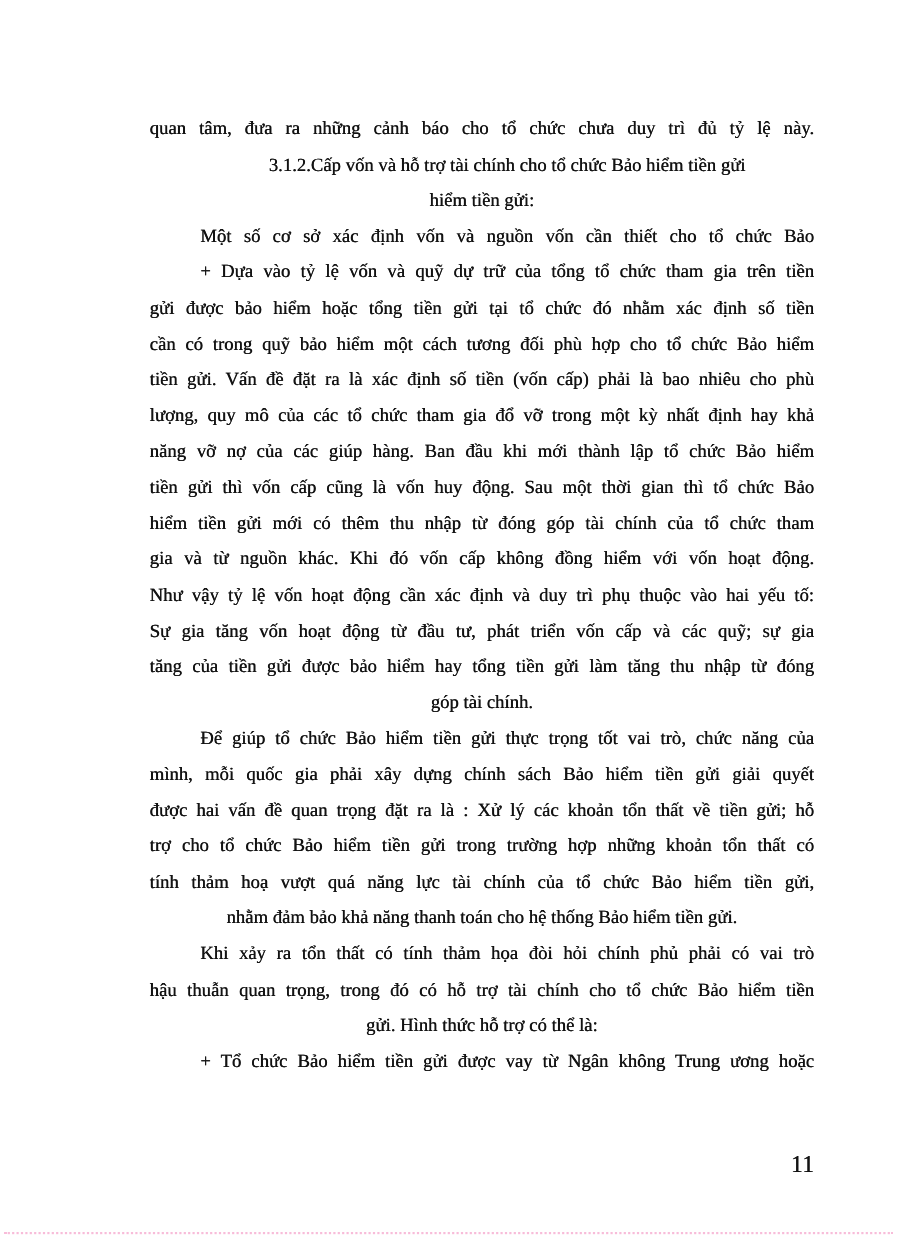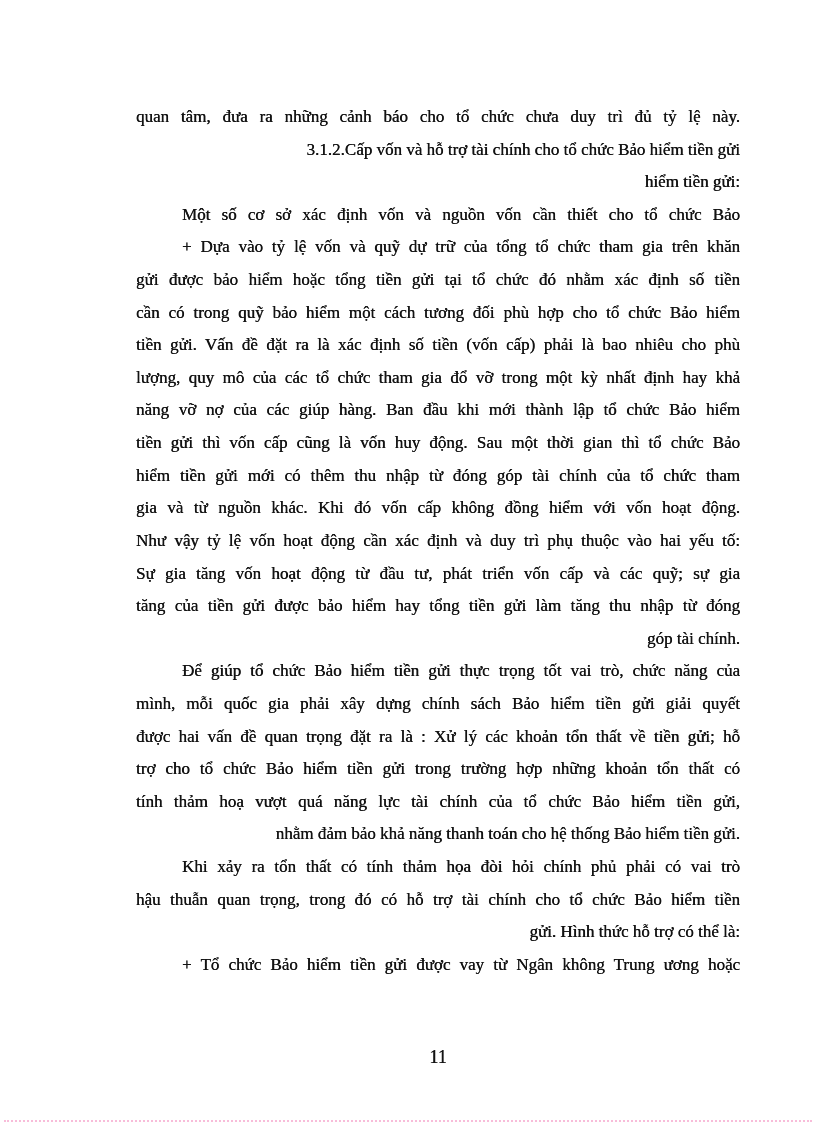--- a/index.html
+++ b/index.html
@@ -17,38 +17,38 @@
     left: 136px;
     top: 101px;
     width: 604px;
   }
   .line {
     height: 32.62px;
     line-height: 32.62px;
     font-size: 17px;
     white-space: normal;
     overflow: hidden;
-    text-align: right;
+    text-align: center;
     
     text-shadow: 0.3px 0 0 currentColor;
   }
   .line.fill {
     text-align: justify;
     text-align-last: justify;
   }
   .line.indent {
     text-indent: 46px;
   }
   .footer {
     position: absolute;
     left: 136px;
     top: 1041px;
     width: 604px;
-    text-align: center;
-    font-size: 18px;
+    text-align: right;
+    font-size: 22px;
     line-height: 33px;
     text-shadow: 0.3px 0 0 currentColor;
   }
   .dotted-line {
     position: absolute;
     left: 4px;
     right: 4px;
     bottom: 1px;
     height: 0;
     border-bottom: 2px dotted #f8bcd9;
@@ -56,21 +56,21 @@
 </style>
 </head>
 <body>
 
 <div class="page">
   <div class="text-block">
       <div class="line fill">quan tâm, đưa ra những cảnh báo cho tổ chức chưa duy trì đủ tỷ lệ này.</div>
       <div class="line indent">3.1.2.Cấp vốn và hỗ trợ tài chính cho tổ chức Bảo hiểm tiền gửi</div>
       <div class="line">hiểm tiền gửi:</div>
       <div class="line indent fill">Một số cơ sở xác định vốn và nguồn vốn cần thiết cho tổ chức Bảo</div>
-      <div class="line indent fill">+ Dựa vào tỷ lệ vốn và quỹ dự trữ của tổng tổ chức tham gia trên khăn</div>
+      <div class="line indent fill">+ Dựa vào tỷ lệ vốn và quỹ dự trữ của tổng tổ chức tham gia trên tiền</div>
       <div class="line fill">gửi được bảo hiểm hoặc tổng tiền gửi tại tổ chức đó nhằm xác định số tiền</div>
       <div class="line fill">cần có trong quỹ bảo hiểm một cách tương đối phù hợp cho tổ chức Bảo hiểm</div>
       <div class="line fill">tiền gửi. Vấn đề đặt ra là xác định số tiền (vốn cấp) phải là bao nhiêu cho phù</div>
       <div class="line fill">lượng, quy mô của các tổ chức tham gia đổ vỡ trong một kỳ nhất định hay khả</div>
       <div class="line fill">năng vỡ nợ của các giúp hàng. Ban đầu khi mới thành lập tổ chức Bảo hiểm</div>
       <div class="line fill">tiền gửi thì vốn cấp cũng là vốn huy động. Sau một thời gian thì tổ chức Bảo</div>
       <div class="line fill">hiểm tiền gửi mới có thêm thu nhập từ đóng góp tài chính của tổ chức tham</div>
       <div class="line fill">gia và từ nguồn khác. Khi đó vốn cấp không đồng hiểm với vốn hoạt động.</div>
       <div class="line fill">Như vậy tỷ lệ vốn hoạt động cần xác định và duy trì phụ thuộc vào hai yếu tố:</div>
       <div class="line fill">Sự gia tăng vốn hoạt động từ đầu tư, phát triển vốn cấp và các quỹ; sự gia</div>

